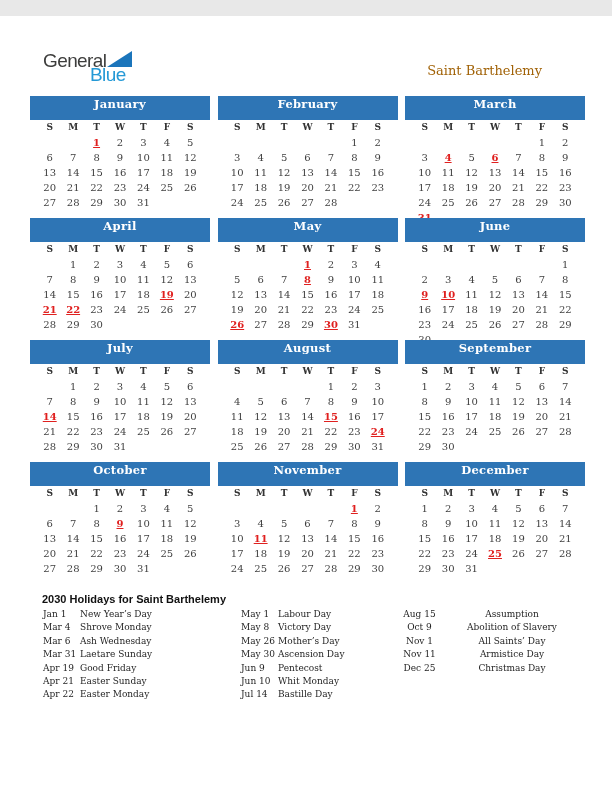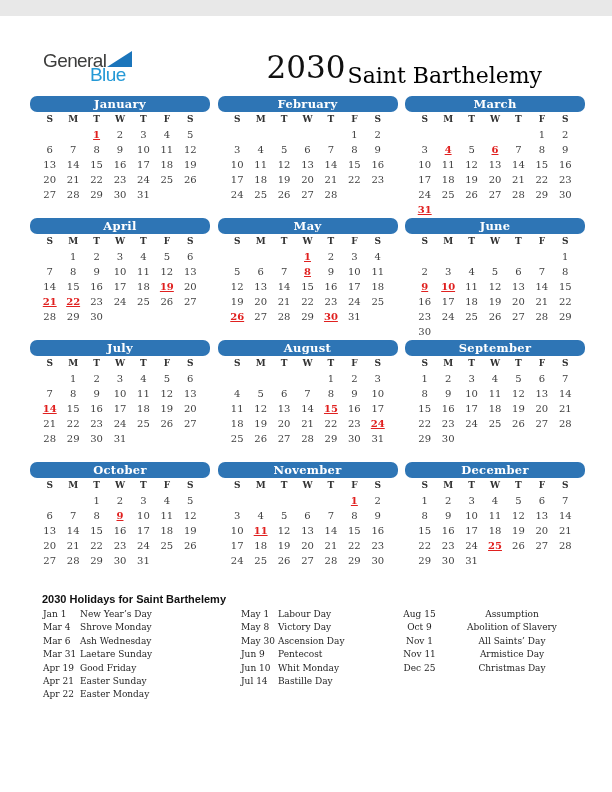--- a/index.html
+++ b/index.html
@@ -19,27 +19,27 @@
   
   .logo{position:absolute;left:43px;top:34px;width:96px;height:36px;}
   .logo-general{position:absolute;left:0;top:0;font-family:"Liberation Sans",sans-serif;
     font-size:19px;letter-spacing:-0.6px;color:var(--logo-dark);}
   .logo-triangle{position:absolute;left:64px;top:1px;width:25px;height:16px;
     background:var(--logo-triangle);clip-path:polygon(0 100%,100% 0,100% 100%);}
   .logo-blue{position:absolute;left:47px;top:14px;font-family:"Liberation Sans",sans-serif;
     font-size:19px;letter-spacing:-0.6px;color:var(--logo-blue);}
   .year-title{position:absolute;left:0;right:0;top:33px;text-align:center;
     font-size:31px;color:#111;}
-  .region-title{position:absolute;right:70px;top:47px;font-size:22px;color:#000000;}
+  .region-title{position:absolute;right:70px;top:47px;font-size:13px;color:#a16207;}
   
   .months{position:absolute;left:30px;top:80px;width:555px;
     display:grid;grid-template-columns:repeat(3,180px);column-gap:7.5px;row-gap:1px;}
   .month{height:121px;}
-  .month-name{height:16px;line-height:16px;background:var(--header-blue);color:#fff;
-    text-align:center;font-weight:bold;font-size:11.5px;letter-spacing:0.3px;border-radius:7px;}
+  .month-name{height:24px;line-height:16px;background:var(--header-blue);color:#fff;
+    text-align:center;font-weight:bold;font-size:11.5px;letter-spacing:0.3px;}
   .month-cells{display:grid;grid-template-columns:repeat(7,1fr);padding:0 8px;}
   .wd{height:15px;line-height:15px;text-align:center;font-size:9px;font-weight:bold;color:#333;}
   .day{height:15px;line-height:15px;text-align:center;font-size:10px;color:var(--date-text);}
   .day.holiday{color:var(--holiday-red);font-weight:bold;text-decoration:underline;text-underline-offset:1px;}
   
   .holidays-title{position:absolute;left:42px;top:577px;
     font-family:"Liberation Sans",sans-serif;font-weight:bold;font-size:11px;color:#111;}
   .holiday-col{position:absolute;top:592px;width:185px;}
   .holiday-col.c0{left:43px;}
   .holiday-col.c1{left:241px;}
@@ -52,21 +52,20 @@
 <body>
 
 <div class="page">
 
   <div class="logo">
     <span class="logo-general">General</span>
     <div class="logo-triangle"></div>
     <span class="logo-blue">Blue</span>
   </div>
 
-  <div class="year-title">2030</div>
   <div class="region-title">Saint Barthelemy</div>
 
   <div class="months">
       <div class="month">
         <div class="month-name">January</div>
         <div class="month-cells">
           <div class="wd">S</div>
           <div class="wd">M</div>
           <div class="wd">T</div>
           <div class="wd">W</div>
@@ -745,20 +744,24 @@
       </div>
     </div>
   <div class="holiday-col c1">
       <div class="holiday-row">
         <span class="holiday-date">May 1</span>
         <span class="holiday-name">Labour Day</span>
       </div>
       <div class="holiday-row">
         <span class="holiday-date">May 8</span>
         <span class="holiday-name">Victory Day</span>
+      </div>
+      <div class="holiday-row">
+        <span class="holiday-date">May 26</span>
+        <span class="holiday-name">Mother’s Day</span>
       </div>
       <div class="holiday-row">
         <span class="holiday-date">May 30</span>
         <span class="holiday-name">Ascension Day</span>
       </div>
       <div class="holiday-row">
         <span class="holiday-date">Jun 9</span>
         <span class="holiday-name">Pentecost</span>
       </div>
       <div class="holiday-row">

